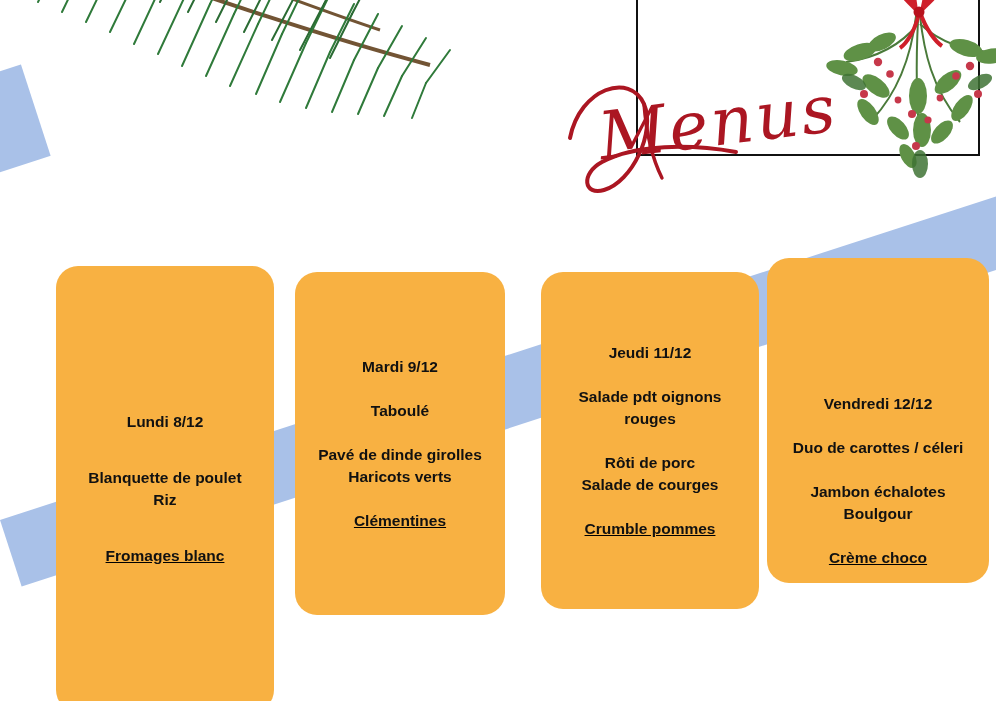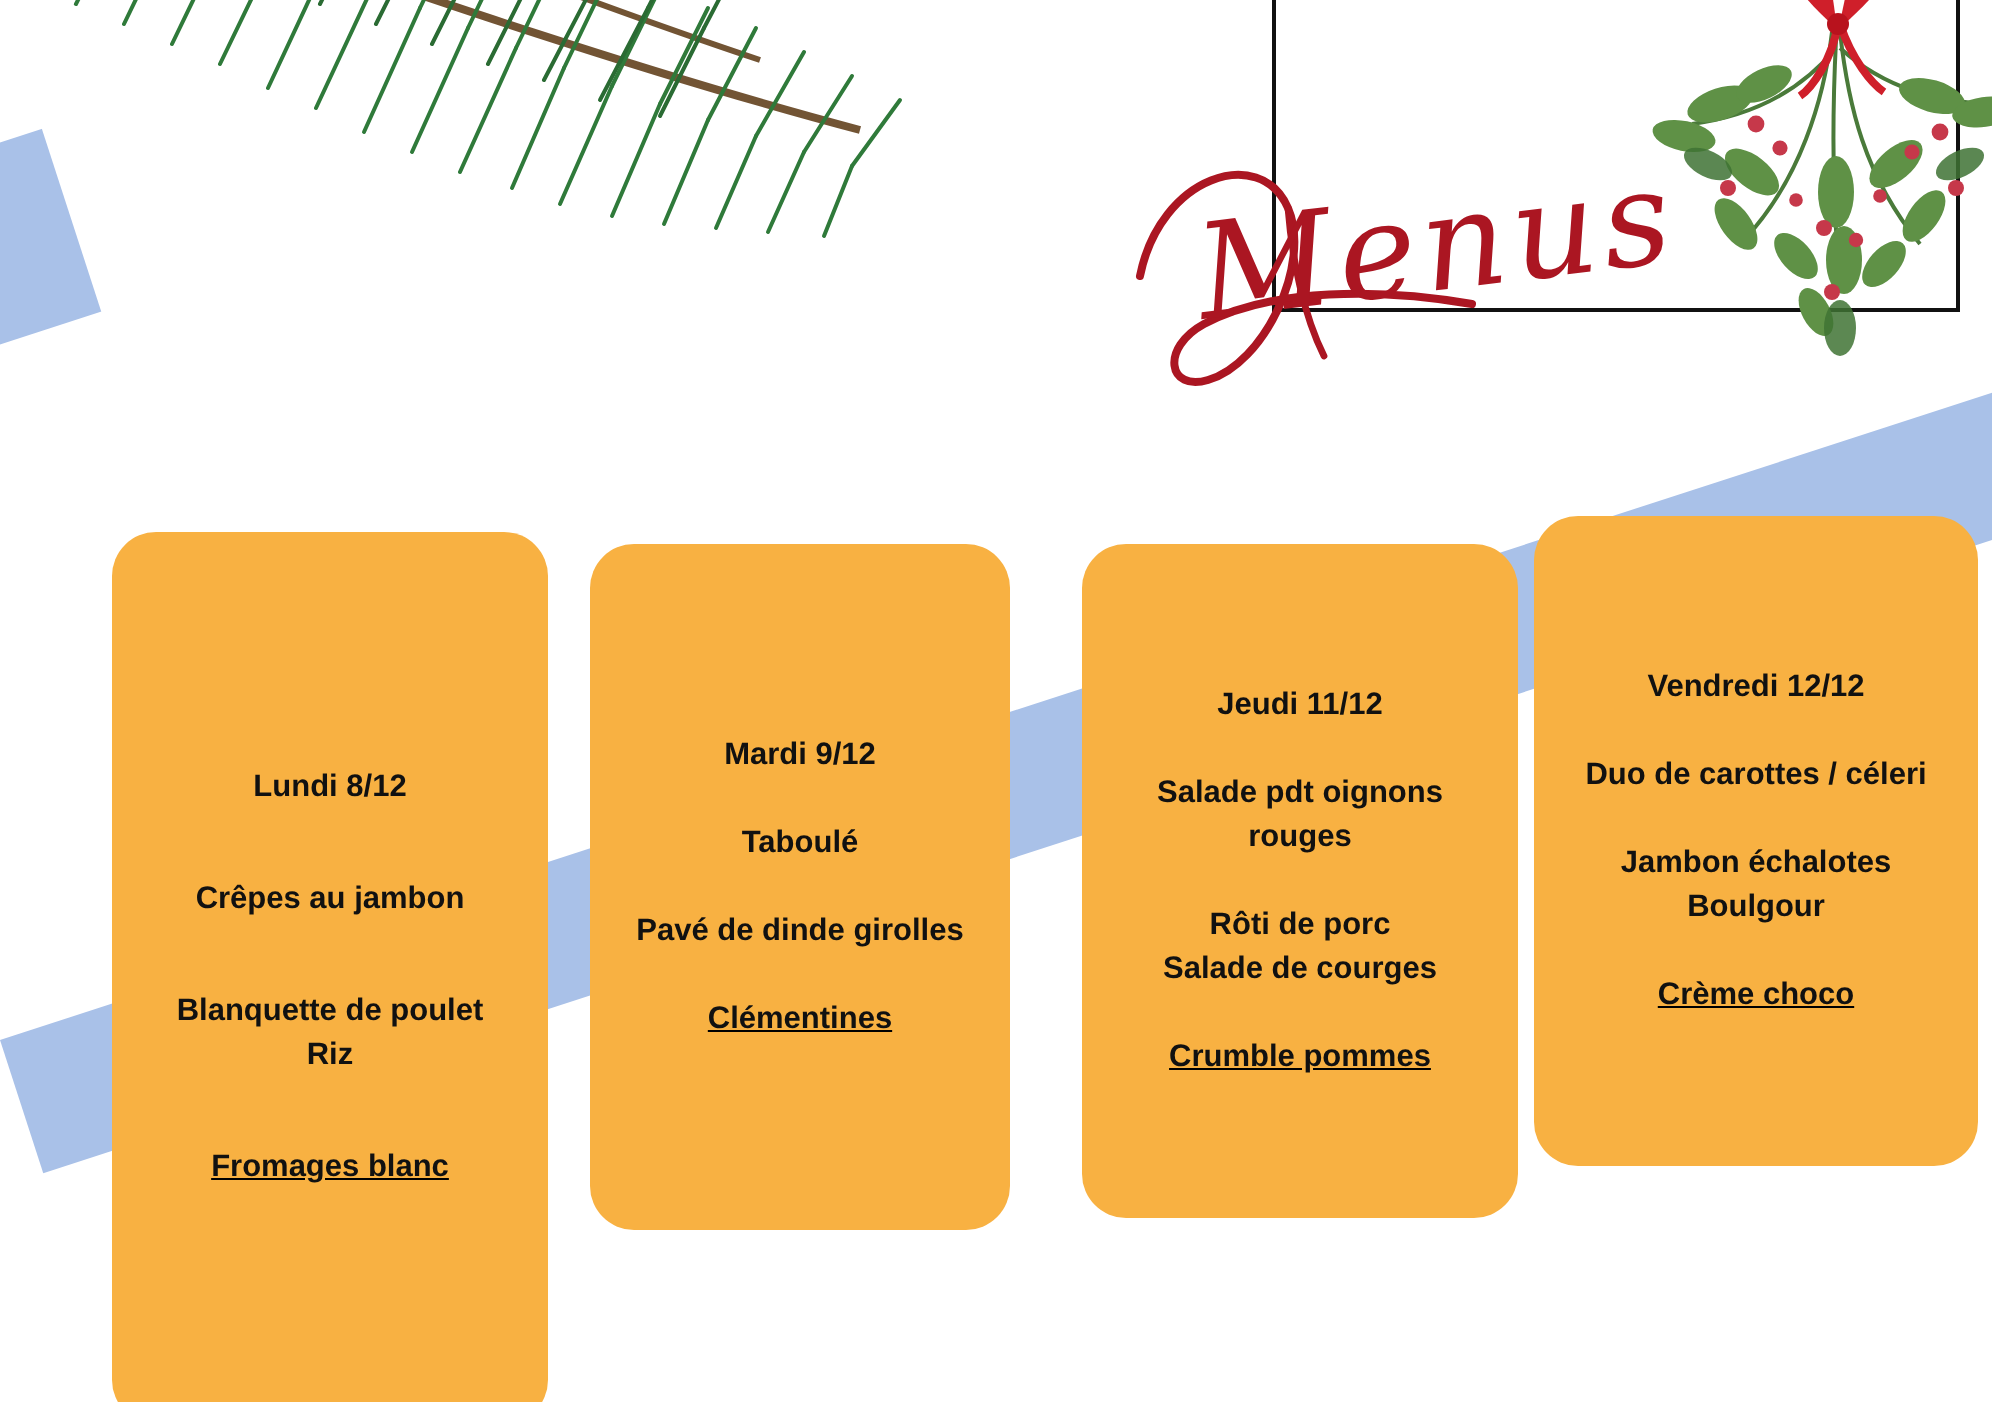--- a/index.html
+++ b/index.html
@@ -304,38 +304,36 @@
       <path d="M104 26 C 106 52, 112 80, 122 100" fill="none" stroke="#ab1622" stroke-width="3.4" stroke-linecap="round"></path>
     </svg>
     <div class="title-text">Menus</div>
   </div>
 
   <div class="cards">
 
     <div class="card" style="left:56px; top:266px; width:218px; height:446px;gap:12px;">
       <p class="card-line card-block first">Lundi 8/12</p>
       <div class="card-block">
-        <p class="card-line">Crêpes au jambon</p>
-      </div>
-      <div class="card-block">
         <p class="card-line">Blanquette de poulet</p>
         <p class="card-line">Riz</p>
       </div>
       <div class="card-block last">
         <p class="card-line">Fromages blanc</p>
       </div>
     </div>
 
     <div class="card" style="left:295px; top:272px; width:210px; height:343px;">
       <p class="card-line card-block first">Mardi 9/12</p>
       <div class="card-block">
         <p class="card-line">Taboulé</p>
       </div>
       <div class="card-block">
         <p class="card-line">Pavé de dinde girolles</p>
+        <p class="card-line">Haricots verts</p>
       </div>
       <div class="card-block last">
         <p class="card-line">Clémentines</p>
       </div>
     </div>
 
     <div class="card" style="left:541px; top:272px; width:218px; height:337px;">
       <p class="card-line card-block first">Jeudi 11/12</p>
       <div class="card-block">
         <p class="card-line">Salade pdt oignons</p>
@@ -343,21 +341,21 @@
       </div>
       <div class="card-block">
         <p class="card-line">Rôti de porc</p>
         <p class="card-line">Salade de courges</p>
       </div>
       <div class="card-block last">
         <p class="card-line">Crumble pommes</p>
       </div>
     </div>
 
-    <div class="card" style="left:767px; top:258px; width:222px; height:325px;">
+    <div class="card" style="left:767px; top:258px; width:222px; height:325px;justify-content:flex-end;">
       <p class="card-line card-block first">Vendredi 12/12</p>
       <div class="card-block">
         <p class="card-line">Duo de carottes / céleri</p>
       </div>
       <div class="card-block">
         <p class="card-line">Jambon échalotes</p>
         <p class="card-line">Boulgour</p>
       </div>
       <div class="card-block last">
         <p class="card-line">Crème choco</p>

